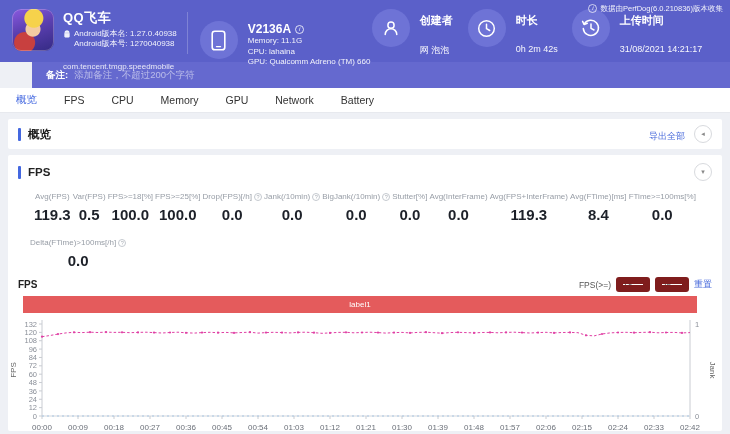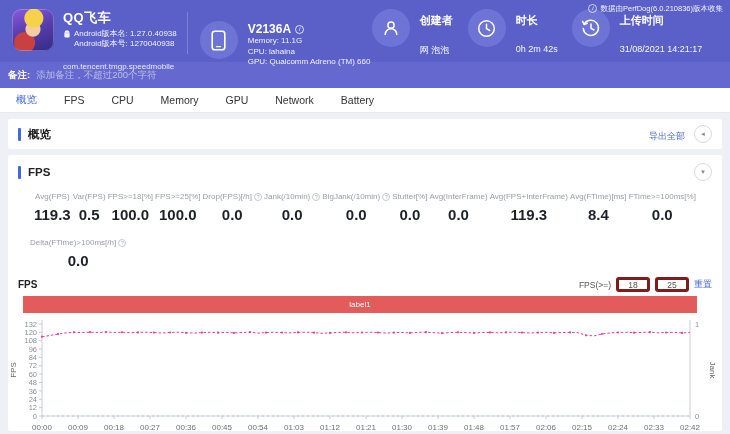--- a/index.html
+++ b/index.html
@@ -33,21 +33,21 @@
   .g-value { font-size:9px; margin-top:16px; color:rgba(255,255,255,.95); }
   .info-i { width:9px; height:9px; border:1px solid rgba(255,255,255,.8); border-radius:50%;
     font-size:6px; line-height:7px; text-align:center; display:inline-block; font-weight:normal;
     color:rgba(255,255,255,.9); font-style:italic; }
   .collect { position:absolute; top:4px; right:7px; display:flex; gap:3px;
     font-size:7.5px; color:rgba(255,255,255,.92); }
   .collect .info-i { border-color:rgba(255,255,255,.7); }
 
   
   .note-bar { height:26px; background:#6569cf; display:flex; align-items:center;
-    padding:0 8px; cursor:text; }
+    padding:0 14px; cursor:text;margin-left:32px; }
   .note-label { color:#fff; font-weight:bold; font-size:9.5px; margin-right:6px; }
   .note-placeholder { color:rgba(255,255,255,.55); font-size:9.5px; }
 
   
   .tabs { height:25px; background:#fff; display:flex; align-items:center;
     padding:0 16px; gap:27px; border-bottom:1px solid #e7e9ee; }
   .tab { font-size:10.5px; color:#333; cursor:pointer; }
   .tab.active { color:#4468e0; }
 
   
@@ -71,22 +71,22 @@
     justify-content:center; gap:2px; white-space:nowrap; }
   .q-icon { width:8px; height:8px; border:1px solid #c4c9cf; border-radius:50%;
     font-size:5.5px; line-height:7px; color:#a9aeb6; display:inline-block; text-align:center; }
   .stat-value { font-size:15px; font-weight:bold; color:#1d2129; margin-top:5px; }
   .stats.row2 { justify-content:flex-start; padding-left:22px; margin-top:4px; }
 
   .chart-header { display:flex; justify-content:space-between; align-items:center;
     padding:6px 10px 2px 10px; margin-top:2px; }
   .chart-title { font-size:10px; font-weight:bold; color:#222; }
   .threshold { display:flex; align-items:center; gap:5px; font-size:8.5px; color:#555; }
-  .threshold input { width:34px; height:15px; border:3px solid #7f1d1d; border-radius:3px;
-    text-align:center; font-size:8.5px; color:#555; font-family:"Liberation Sans",sans-serif; }
+  .threshold input { width:34px; height:15px; border:7px solid #7f1d1d; border-radius:3px;
+    font-size:8.5px; color:#555; font-family:"Liberation Sans",sans-serif; }
 
   .band { height:17px; margin:2px 25px 3px 15px; display:flex; align-items:center;
     justify-content:center; }
   .band span { color:#fff; font-size:8px; }
 
   #chart { height:124px; }
   #chart svg { display:block; }
 </style>
 </head>
 <body>

